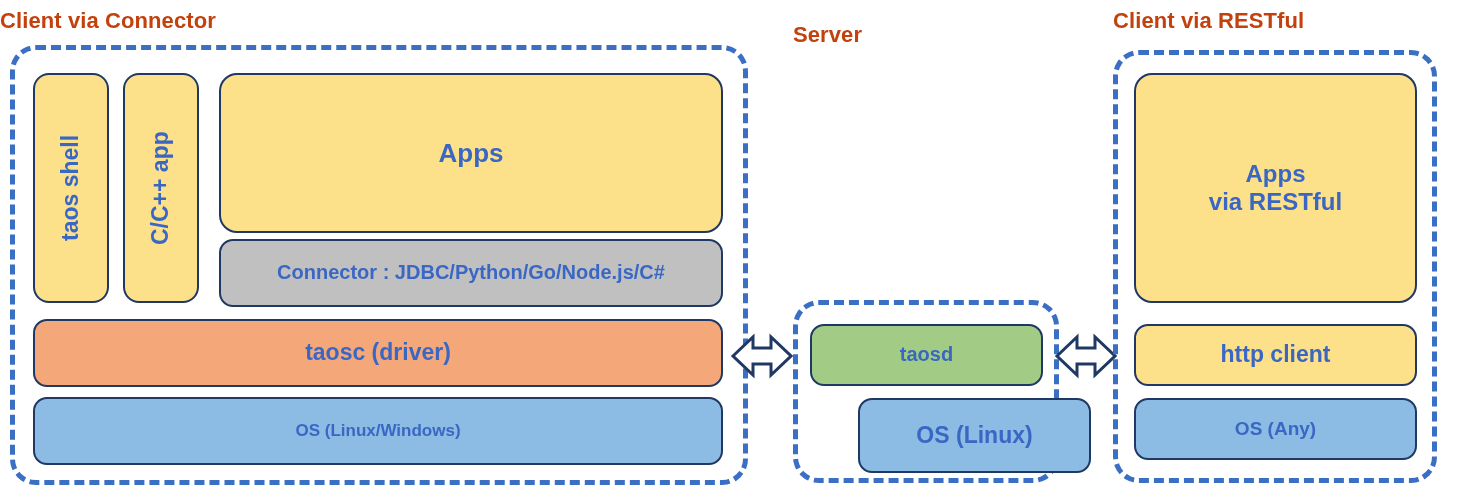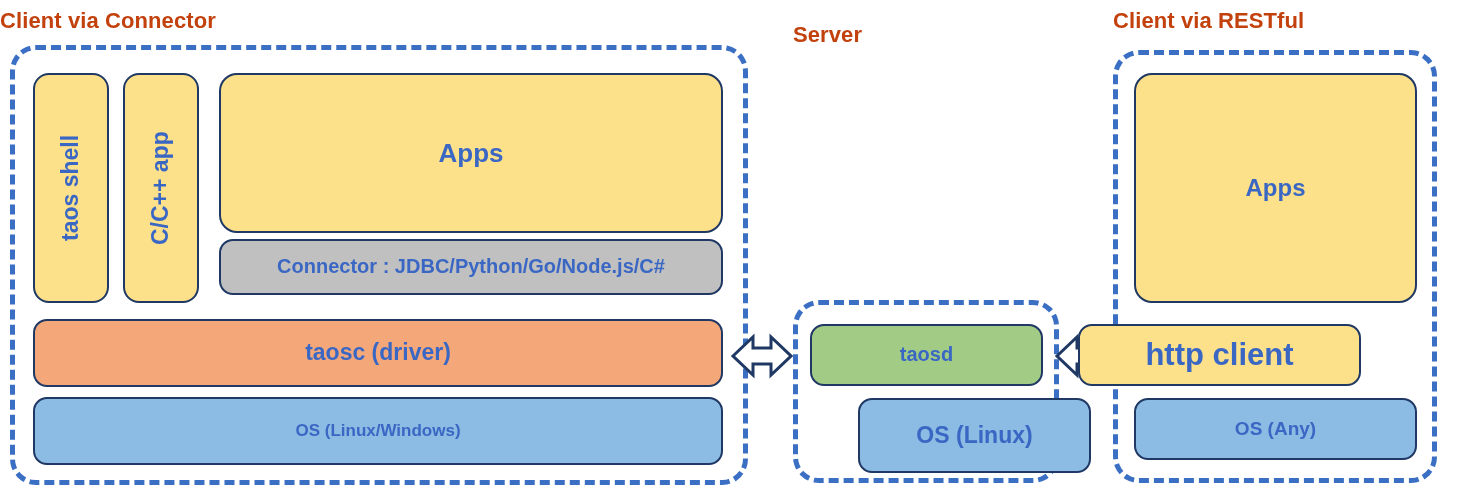--- a/index.html
+++ b/index.html
@@ -63,31 +63,31 @@
 
   .vertical {
     writing-mode: vertical-rl;
     transform: rotate(180deg);
   }
 
   
   #blk-taos-shell  { left: 33px;  top: 73px;  width: 76px;  height: 230px; font-size: 23px; border-radius: 16px; }
   #blk-cpp-app     { left: 123px; top: 73px;  width: 76px;  height: 230px; font-size: 23px; border-radius: 16px; }
   #blk-apps        { left: 219px; top: 73px;  width: 504px; height: 160px; font-size: 26px; border-radius: 18px; }
-  #blk-connector   { left: 219px; top: 239px; width: 504px; height: 56px;  font-size: 20px; }
+  #blk-connector   { left: 219px; top: 239px; width: 504px; height: 68px;  font-size: 20px; }
   #blk-taosc       { left: 33px;  top: 319px; width: 690px; height: 68px;  font-size: 23px; }
   #blk-os-linwin   { left: 33px;  top: 397px; width: 690px; height: 68px;  font-size: 17px; }
 
   
   #blk-taosd       { left: 810px; top: 324px; width: 233px; height: 62px;  font-size: 20px; }
   #blk-os-linux    { left: 810px; top: 398px; width: 233px; height: 75px;  font-size: 23px; margin-left: 48px; }
 
   
   #blk-apps-rest   { left: 1134px; top: 73px;  width: 283px; height: 230px; font-size: 24px; border-radius: 18px; }
-  #blk-http-client { left: 1078px; top: 324px; width: 283px; height: 62px;  font-size: 31px; }
+  #blk-http-client { left: 1134px; top: 324px; width: 283px; height: 62px;  font-size: 23px; }
   #blk-os-any      { left: 1134px; top: 398px; width: 283px; height: 62px;  font-size: 19px; }
 
   
   .arrow {
     position: absolute;
     top: 330px;
     width: 62px;
     height: 52px;
   }
   #arrow-left  { left: 731px; }
@@ -132,18 +132,19 @@
   <svg viewBox="0 0 62 52" width="62" height="52" xmlns="http://www.w3.org/2000/svg">
     <polygon points="2,26 22,7 22,18 40,18 40,7 60,26 40,45 40,34 22,34 22,45" fill="#FFFFFF" stroke="#1F3864" stroke-width="3" stroke-linejoin="miter"></polygon>
   </svg>
 </div>
 
 <div class="group" id="group-restful"></div>
 
 <div class="block yellow" id="blk-apps-rest">
   <div>
     <div>Apps</div>
+    <div>via RESTful</div>
   </div>
 </div>
 
 <div class="block yellow" id="blk-http-client">http client</div>
 
 <div class="block blue" id="blk-os-any">OS (Any)</div>
 
 </body></html>

